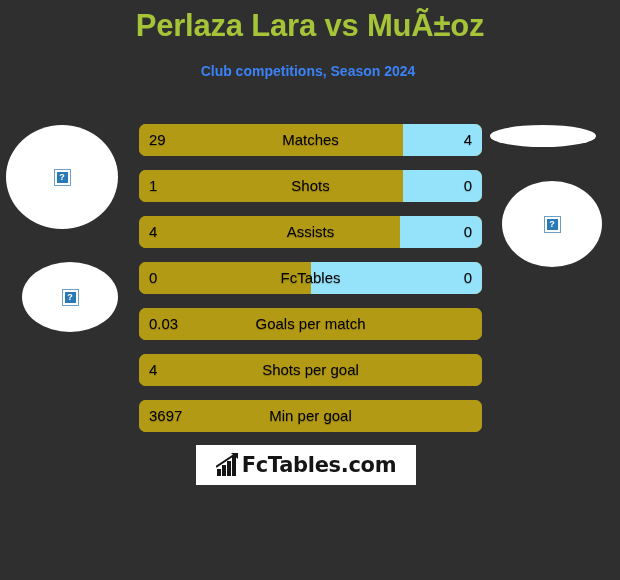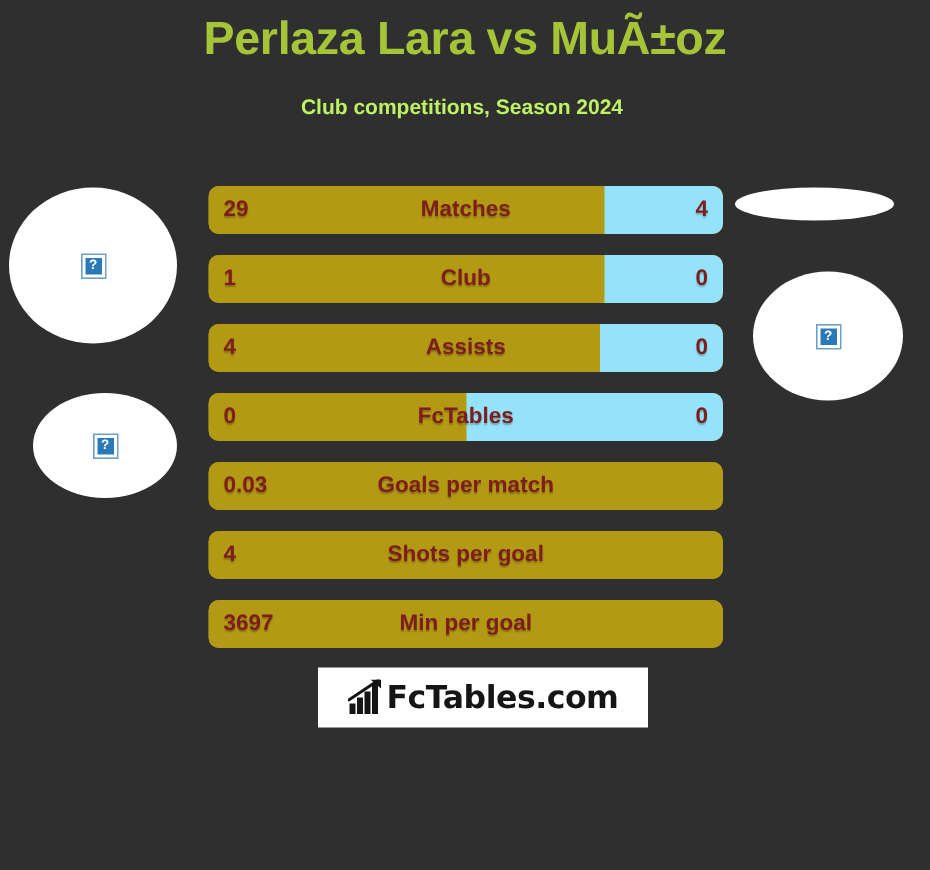--- a/index.html
+++ b/index.html
@@ -34,21 +34,21 @@
     font-weight: bold;
     letter-spacing: -0.2px;
     white-space: nowrap;
   }
   .subtitle {
     position: absolute;
     left: 0;
     top: 63px;
     width: 616px;
     text-align: center;
-    color: #bef264;
+    color: #3b82f6;
     font-size: 14px;
     font-weight: bold;
   }
 
   
   .photo {
     position: absolute;
     background: #ffffff;
     border-radius: 50%;
     display: flex;
@@ -108,37 +108,37 @@
     position: absolute;
     right: 0; top: 0; bottom: 0;
     background: #95e3fb;
   }
   .bar-home, .bar-away, .bar-label {
     position: absolute;
     top: 0;
     height: 28px;
     line-height: 32px;
     font-size: 15px;
-    font-weight: bold;
-    color: #7f1d1d;
+    font-weight: normal;
+    color: #000000;
     text-shadow: 0 1px 1px rgba(0,0,0,0.25);
     white-space: nowrap;
   }
   .bar-home { left: 10px; }
   .bar-away { right: 10px; }
   .bar-label {
     left: 0; right: 0;
     text-align: center;
     border-radius: 9px;
   }
 
   
   .logo {
     position: absolute;
-    left: 212px;
+    left: 196px;
     top: 445px;
     width: 220px;
     height: 40px;
     background: #ffffff;
     display: flex;
     align-items: center;
     justify-content: center;
   }
   .logo-icon { display: block; }
   .logo-text {
@@ -184,21 +184,21 @@
         <div class="bar-left" style="width: 77%; background: rgb(179, 154, 21);"></div>
         <div class="bar-right" style="width: 23%; background: rgb(149, 227, 251);"></div>
         <div class="bar-home">29</div>
         <div class="bar-label">Matches</div>
         <div class="bar-away">4</div>
       </div>
       <div class="bar-row">
         <div class="bar-left" style="width: 77%; background: rgb(179, 154, 21);"></div>
         <div class="bar-right" style="width: 23%; background: rgb(149, 227, 251);"></div>
         <div class="bar-home">1</div>
-        <div class="bar-label">Club</div>
+        <div class="bar-label">Shots</div>
         <div class="bar-away">0</div>
       </div>
       <div class="bar-row">
         <div class="bar-left" style="width: 76%; background: rgb(179, 154, 21);"></div>
         <div class="bar-right" style="width: 24%; background: rgb(149, 227, 251);"></div>
         <div class="bar-home">4</div>
         <div class="bar-label">Assists</div>
         <div class="bar-away">0</div>
       </div>
       <div class="bar-row">

